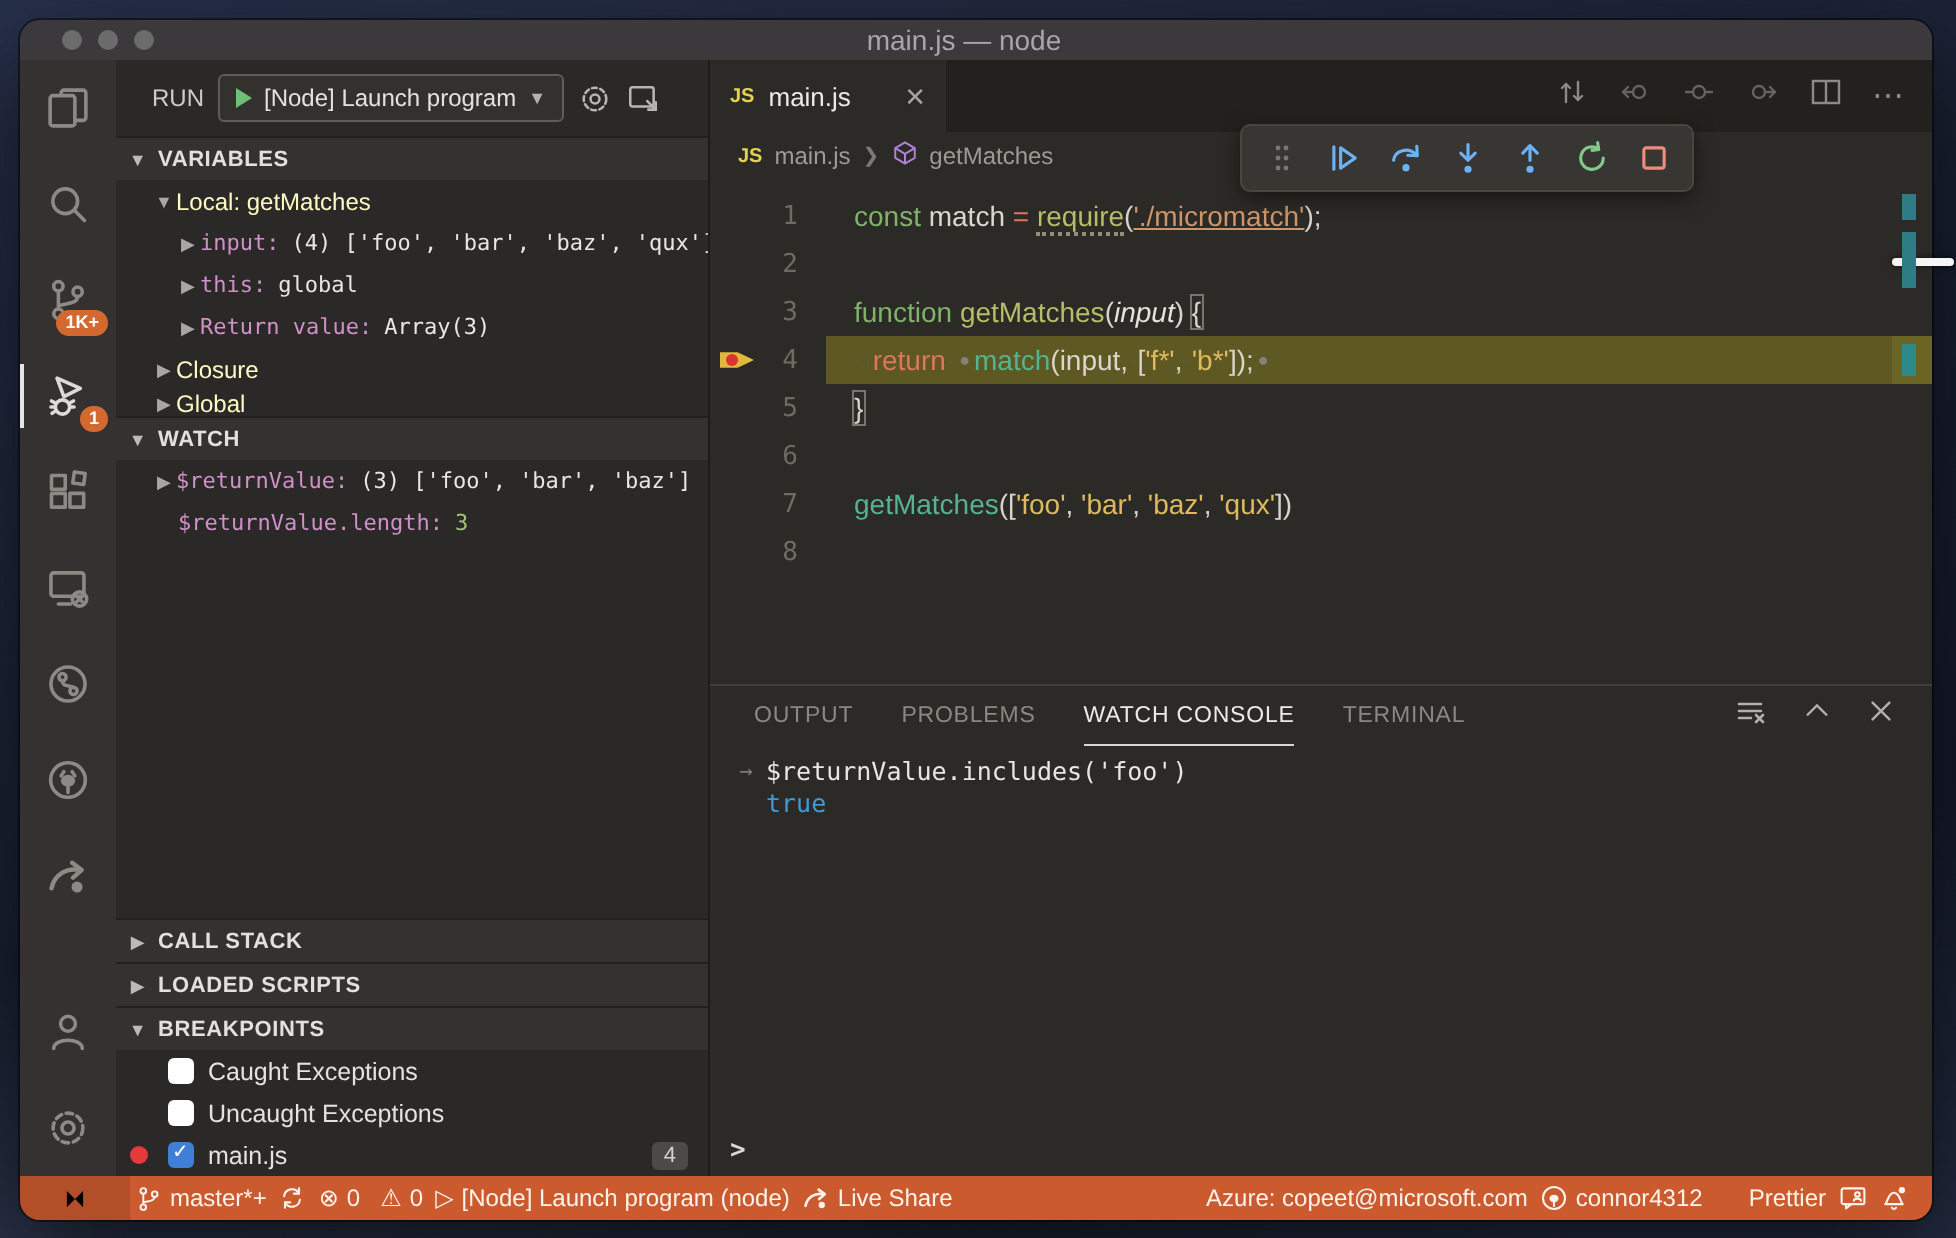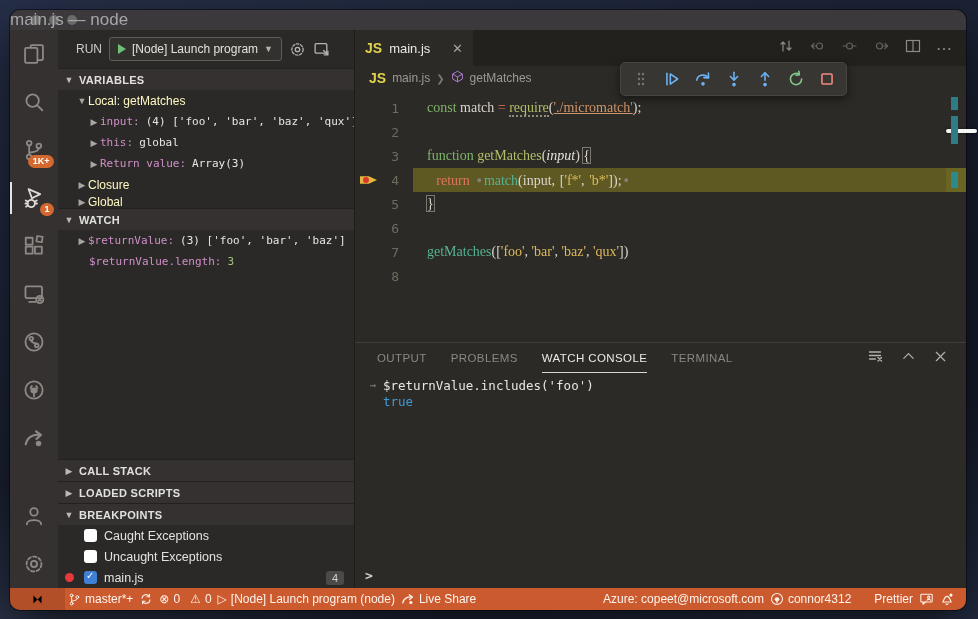--- a/index.html
+++ b/index.html
@@ -15,21 +15,21 @@
   .window{
     position:absolute;left:10px;top:10px;width:956px;height:600px;
     border-radius:10px;overflow:hidden;display:flex;flex-direction:column;
     box-shadow:0 22px 55px rgba(0,0,0,.65), 0 0 0 1px rgba(0,0,0,.45);
     background:#2b2a26;
   }
   
   .titlebar{height:20px;background:#3b393b;display:flex;align-items:center;position:relative;flex:0 0 auto}
   .lights{display:flex;gap:8px;margin-left:21px}
   .light{width:10px;height:10px;border-radius:50%;background:#6b6b6b}
-  .title-text{position:absolute;left:0;right:12px;font-size:17px;color:#a7a5a7}
+  .title-text{position:absolute;left:0;right:12px;text-align:center;font-size:14px;color:#a7a5a7}
   
   .main{flex:1;display:flex;min-height:0}
   
   .activitybar{width:48px;background:#343130;display:flex;flex-direction:column;align-items:center;position:relative;flex:0 0 auto}
   .act{width:48px;height:48px;display:flex;align-items:center;justify-content:center;position:relative;color:#8d8a86}
   .act.active{color:#dddbd7}
   .act.active::before{content:"";position:absolute;left:0;top:8px;bottom:8px;width:2px;background:#e6e4e0}
   .act svg{stroke:currentColor;fill:none;stroke-width:1.3;stroke-linecap:round;stroke-linejoin:round}
   .act .badge{position:absolute;right:4px;bottom:6px;background:var(--badge,#d3692f);color:#fff;
     font-size:9px;font-weight:bold;border-radius:9px;padding:1.5px 4.5px;line-height:1.1}
@@ -60,36 +60,36 @@
   .bprow{height:21px;display:flex;align-items:center;gap:7px;padding-left:26px;font-size:12.5px;color:#e4e2de;position:relative}
   .cb{width:13px;height:13px;border-radius:3px;background:#fefefe;flex:0 0 auto}
   .cb.checked{background:#3f7fd6;position:relative}
   .cb.checked::after{content:"✓";position:absolute;left:2px;top:-1px;font-size:10px;color:#fff}
   .bp-dot{position:absolute;left:7px;width:9px;height:9px;border-radius:50%;background:var(--breakpoint-red,#e5393c)}
   .count-badge{margin-left:auto;margin-right:10px;background:#4c4a46;color:#d4d2ce;border-radius:3px;font-size:11px;padding:1px 6px}
   
   .editor-col{flex:1;display:flex;flex-direction:column;position:relative;min-width:0;background:#2b2a26}
   .tabbar{height:36px;background:#22211e;display:flex;align-items:stretch;flex:0 0 auto;position:relative}
   .tab{width:118px;background:#2b2a26;display:flex;align-items:center;gap:7px;padding:0 10px;flex:0 0 auto}
-  .js-badge{font-size:14px;font-weight:bold;color:var(--js-yellow,#e2d24b)}
+  .js-badge{font-size:10px;font-weight:bold;color:var(--js-yellow,#e2d24b)}
   .tab-label{font-size:13px;color:#eceae6}
   .tab-close{margin-left:auto;color:#a5a29d;font-size:13px}
   .tab-actions{margin-left:auto;display:flex;align-items:center;gap:15px;padding-right:14px;color:#8d8a86}
   .tab-actions svg{stroke:currentColor;fill:none;stroke-width:1.2;stroke-linecap:round}
   .dimmed{color:#66635f}
   .breadcrumb{height:24px;display:flex;align-items:center;gap:6px;padding-left:14px;font-size:12px;color:#9d9a95;flex:0 0 auto}
   .bc-sep{font-size:10px;color:#7c7974}
   .code{flex:1;position:relative;padding-top:6px;min-height:0}
   .code-line{display:flex;height:24px}
   .gutter{width:58px;display:flex;align-items:center;justify-content:flex-end;position:relative;flex:0 0 auto}
   .lnum{font-family:"DejaVu Sans Mono",monospace;font-size:13px;color:#6f6b60;width:34px;text-align:right;padding-right:14px}
   .bp-arrow{position:absolute;left:5px;top:6px;width:17px;height:12px;background:#e2b73d;
     clip-path:polygon(0 18%,52% 18%,100% 50%,52% 82%,0 82%);}
   .bp-arrow::after{content:"";position:absolute;left:3px;top:3px;width:6px;height:6px;border-radius:50%;background:#d33}
-  .ltext{flex:1;font-family:Liberation Serif, serif;font-size:14px;line-height:24px;white-space:pre;padding-left:14px}
+  .ltext{flex:1;font-family:Liberation Sans, sans-serif;font-size:14px;line-height:24px;white-space:pre;padding-left:14px}
   .code-line.hl .ltext{background:var(--line-highlight,#5e5922)}
   .tk-kw{color:var(--keyword-green,#7fb369)}
   .tk-id{color:#dad6cc}
   .tk-op{color:#e0745c}
   .tk-fn{color:#b4bd68}
   .tk-fnu{color:#b4bd68;border-bottom:2px dotted #8f8d7c}
   .tk-call{color:#56b392}
   .tk-strm{color:#cf9469;text-decoration:underline}
   .tk-str{color:var(--string-gold,#ddba5e)}
   .tk-pun{color:#d8d4cb}

